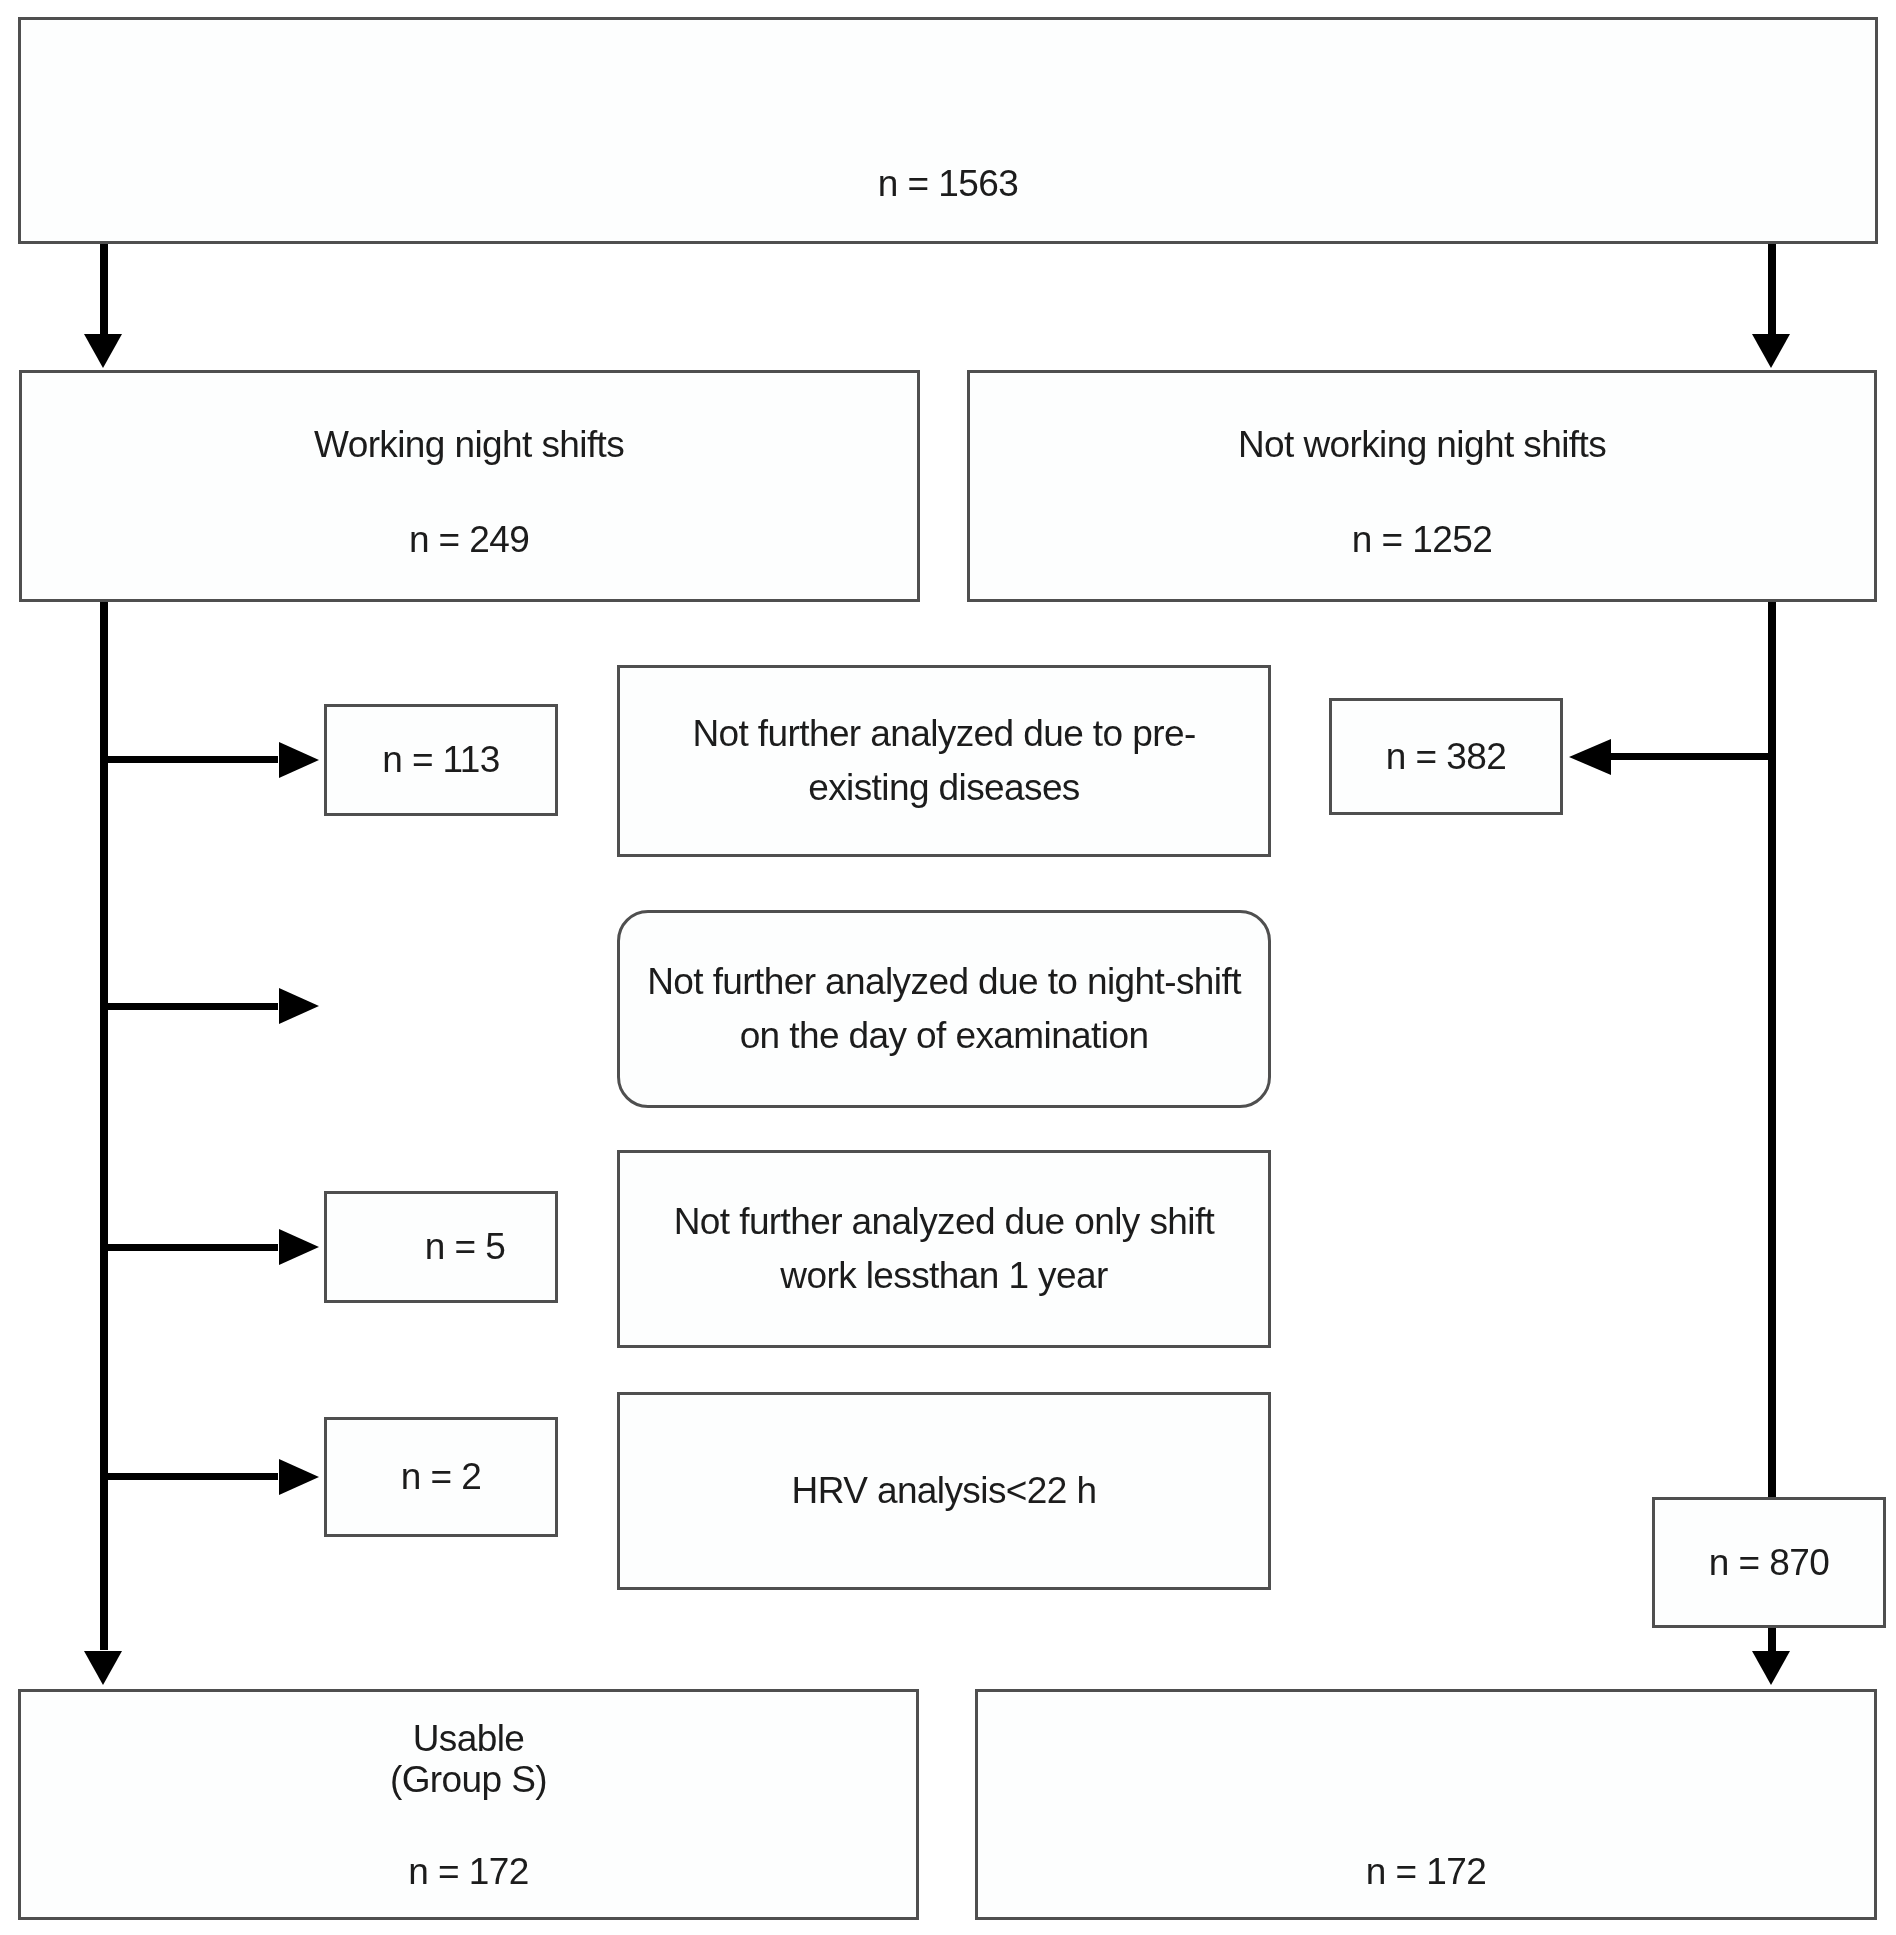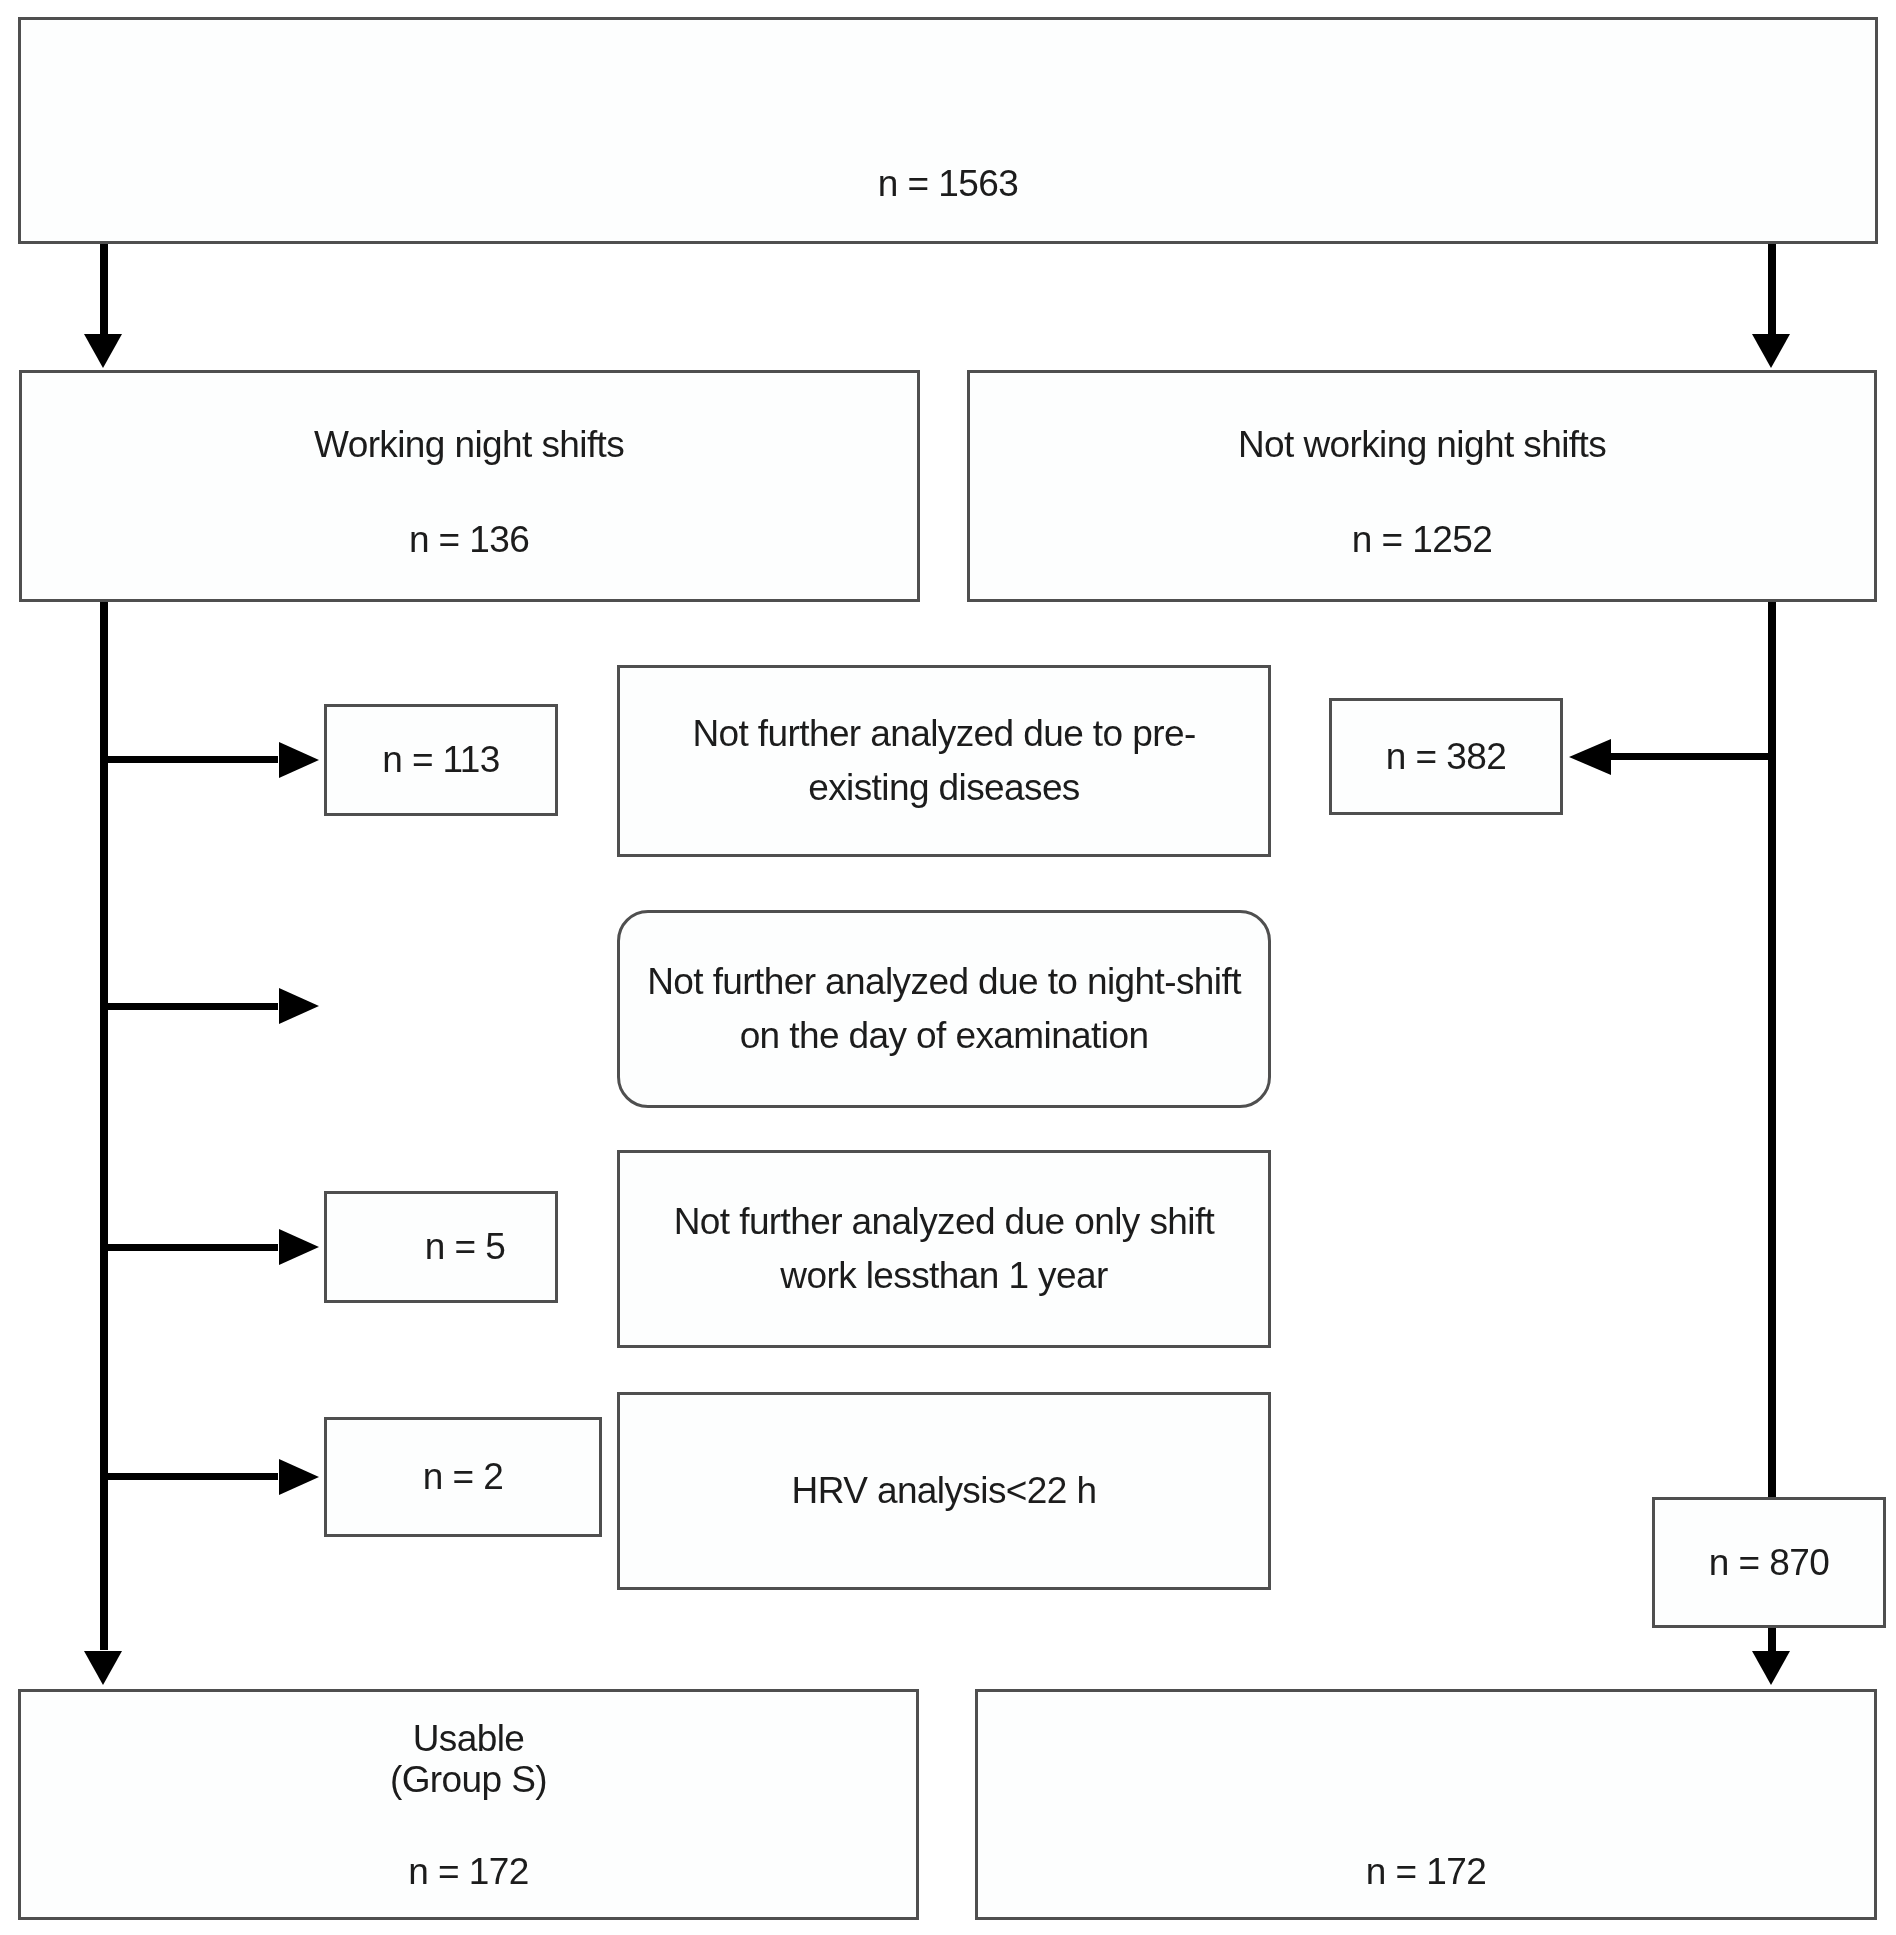--- a/index.html
+++ b/index.html
@@ -76,21 +76,21 @@
     <div class="cnt">n = 1563</div>
   </div>
 
   <div class="shaft" style="left:100px; top:244px; width:7.8px; height:96px;"></div>
   <div class="head-down" style="left:84px; top:334px;"></div>
   <div class="shaft" style="left:1768px; top:244px; width:7.8px; height:96px;"></div>
   <div class="head-down" style="left:1752px; top:334px;"></div>
 
   <div class="box" style="left:18.6px; top:370px; width:901px; height:232px;">
     <div class="lbl">Working night shifts</div>
-    <div class="cnt">n = 136</div>
+    <div class="cnt">n = 249</div>
   </div>
   <div class="box" style="left:967px; top:370px; width:910px; height:232px;">
     <div class="lbl">Not working night shifts</div>
     <div class="cnt">n = 1252</div>
   </div>
 
   <div class="shaft" style="left:100px; top:602px; width:7.8px; height:1048px;"></div>
   <div class="head-down" style="left:84px; top:1651px;"></div>
 
   <div class="shaft" style="left:1768px; top:602px; width:7.8px; height:897px;"></div>
@@ -122,21 +122,21 @@
   <div class="head-right" style="left:279px; top:1229px;"></div>
   <div class="box center" style="left:324px; top:1191px; width:234px; height:112px;padding-left:48px;">
     <span>n = 5</span>
   </div>
   <div class="box center reason" style="left:617px; top:1150px; width:654px; height:198px;">
     <span>Not further analyzed due only shift work lessthan 1 year</span>
   </div>
 
   <div class="shaft" style="left:103px; top:1473px; width:175px; height:7.2px;"></div>
   <div class="head-right" style="left:279px; top:1459px;"></div>
-  <div class="box center" style="left:324px; top:1417px; width:278px; height:120px;">
+  <div class="box center" style="left:324px; top:1417px; width:234px; height:120px;">
     <span>n = 2</span>
   </div>
   <div class="box center reason" style="left:617px; top:1392px; width:654px; height:198px;">
     <span>HRV analysis&lt;22 h</span>
   </div>
 
   <div class="box center" style="left:1652px; top:1497px; width:234px; height:131px;">
     <span>n = 870</span>
   </div>
 

